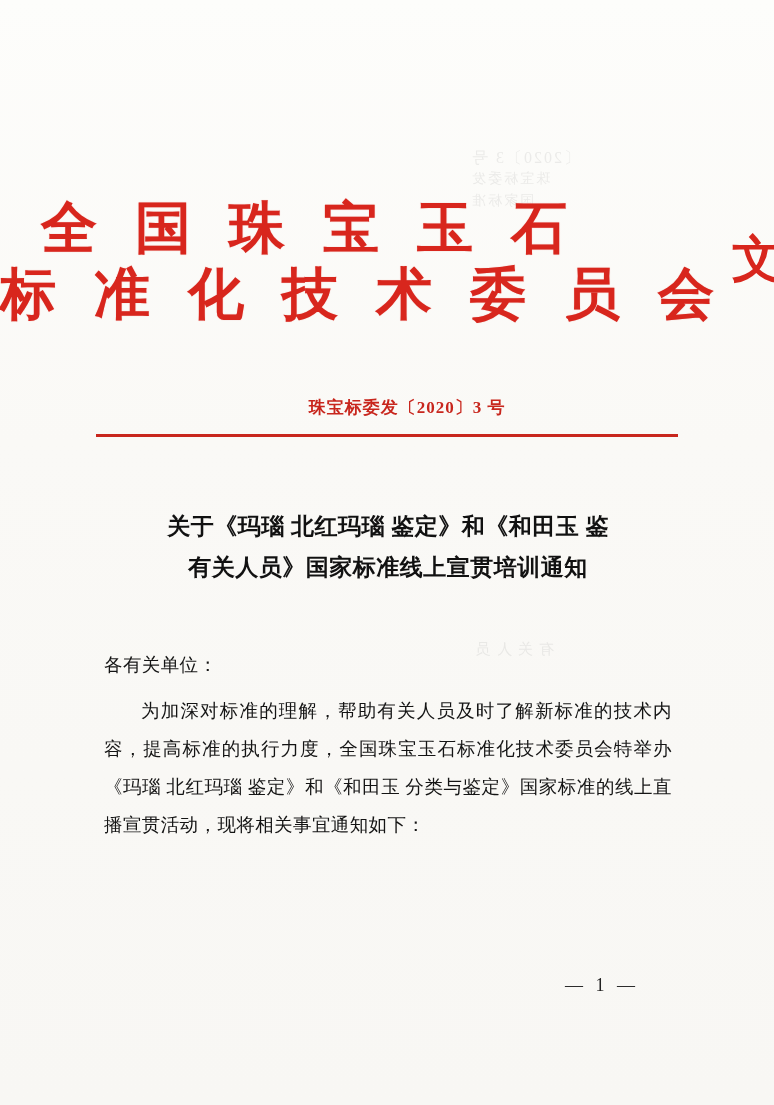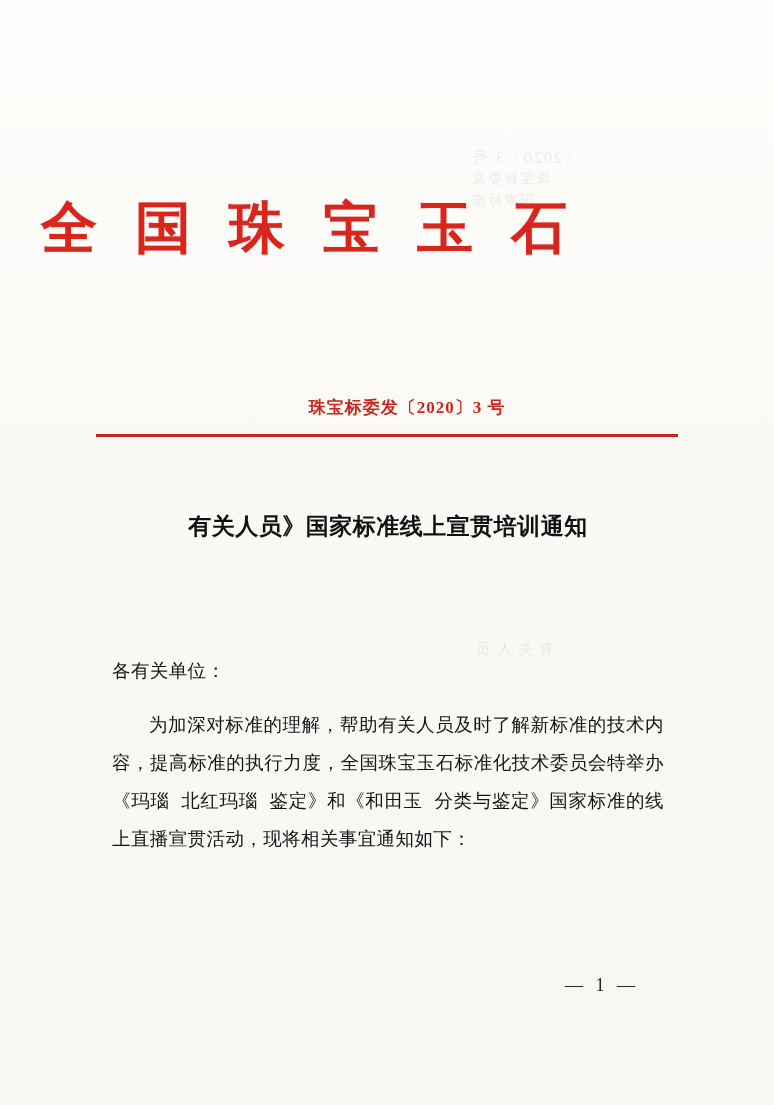--- a/index.html
+++ b/index.html
@@ -116,21 +116,21 @@
     width: 584px;
     font-family: "Liberation Serif", serif;
     font-size: 18.5px;
     line-height: 38px;
     color: #141414;
     letter-spacing: 0.4px;
     text-align: justify;
   }
   .p-indent { text-indent: 2em; }
   .p-flush { text-indent: 0; }
-  .body-text p { margin: 16px; font-family: Liberation Mono, monospace; }
+  .body-text p { margin: 8px; }
   .page-number {
     position: absolute;
     top: 975px;
     left: 0;
     width: 774px;
     text-align: center;
     padding-right: 0px;
     font-family: "Liberation Serif", serif;
     font-size: 18px;
     color: #222;
@@ -148,27 +148,34 @@
 
   <div class="ghost g1">〔2020〕3 号</div>
   <div class="ghost g2">珠宝标委发</div>
   <div class="ghost g3">国家标准</div>
   <div class="ghost g4">有关人员</div>
 
   <div class="masthead">
     <div class="mast-line">
       <span class="mast-main">全 国 珠 宝 玉 石</span>
     </div>
+    <div class="mast-line">
+      <span class="mast-row2">
+        <span class="mast-main">标 准 化 技 术 委 员 会</span>
+        <span class="mast-suffix">文件</span>
+      </span>
+    </div>
   </div>
 
   <div class="doc-number">珠宝标委发〔2020〕3 号</div>
 
   <div class="red-rule"></div>
 
   <div class="title">
+    <div>关于《玛瑙 北红玛瑙 鉴定》和《和田玉 鉴</div>
     <div>有关人员》国家标准线上宣贯培训通知</div>
   </div>
 
   <div class="body-text">
     <p class="p-flush">各有关单位：</p>
     <p class="p-indent">为加深对标准的理解，帮助有关人员及时了解新标准的技术内容，提高标准的执行力度，全国珠宝玉石标准化技术委员会特举办《玛瑙 北红玛瑙 鉴定》和《和田玉 分类与鉴定》国家标准的线上直播宣贯活动，现将相关事宜通知如下：</p>
   </div>
 
   <div class="page-number">
     <span class="pn-inner">— 1 —</span>

